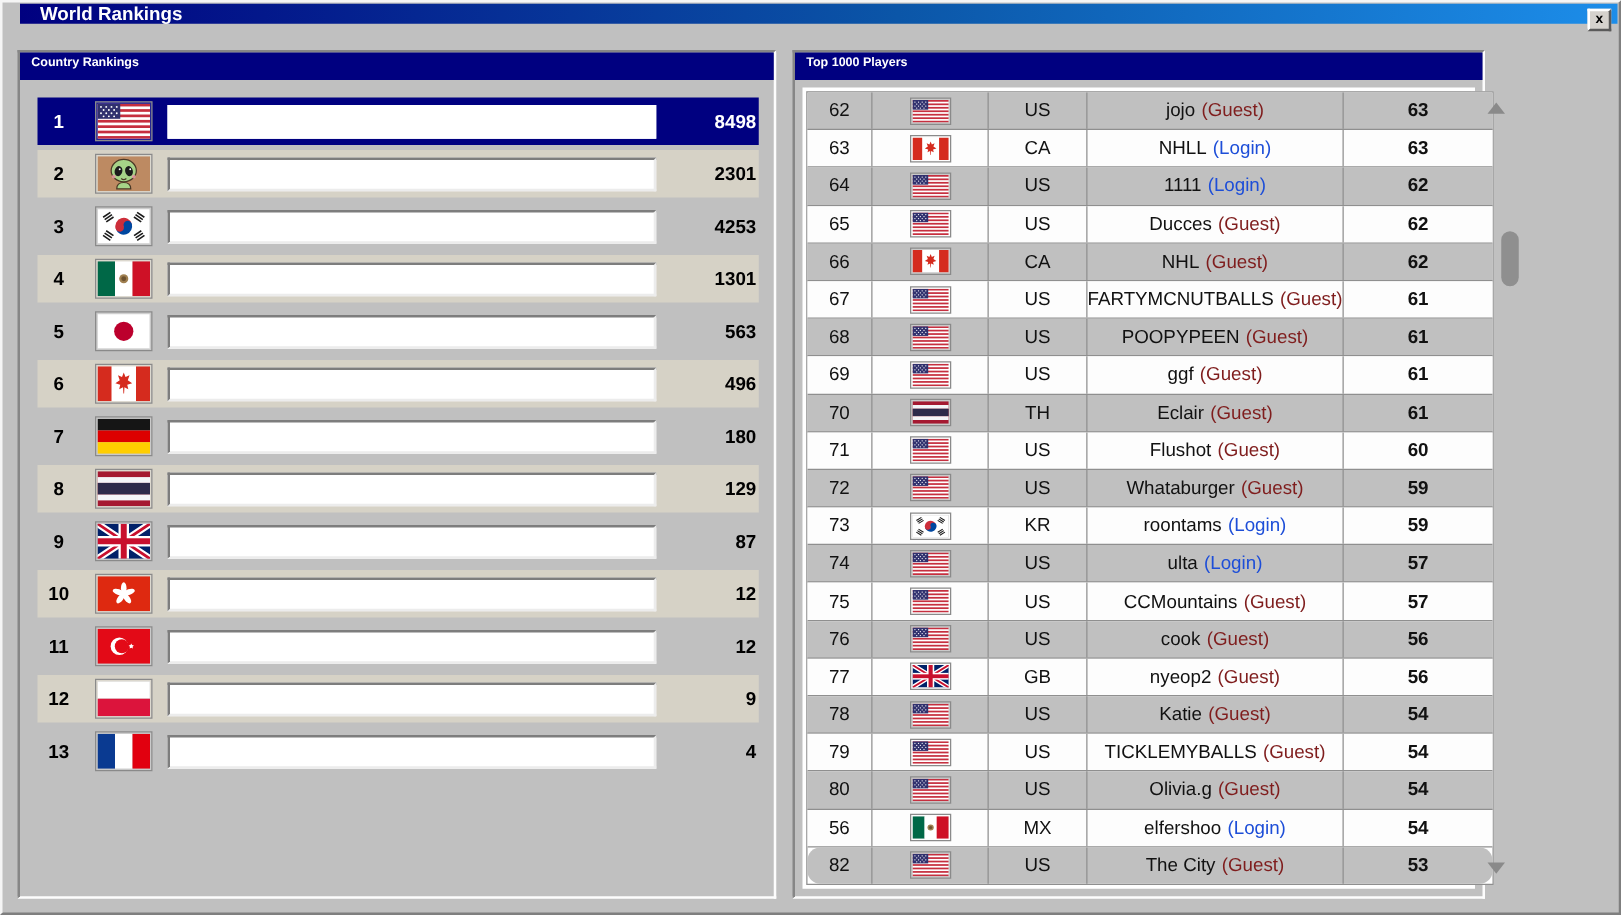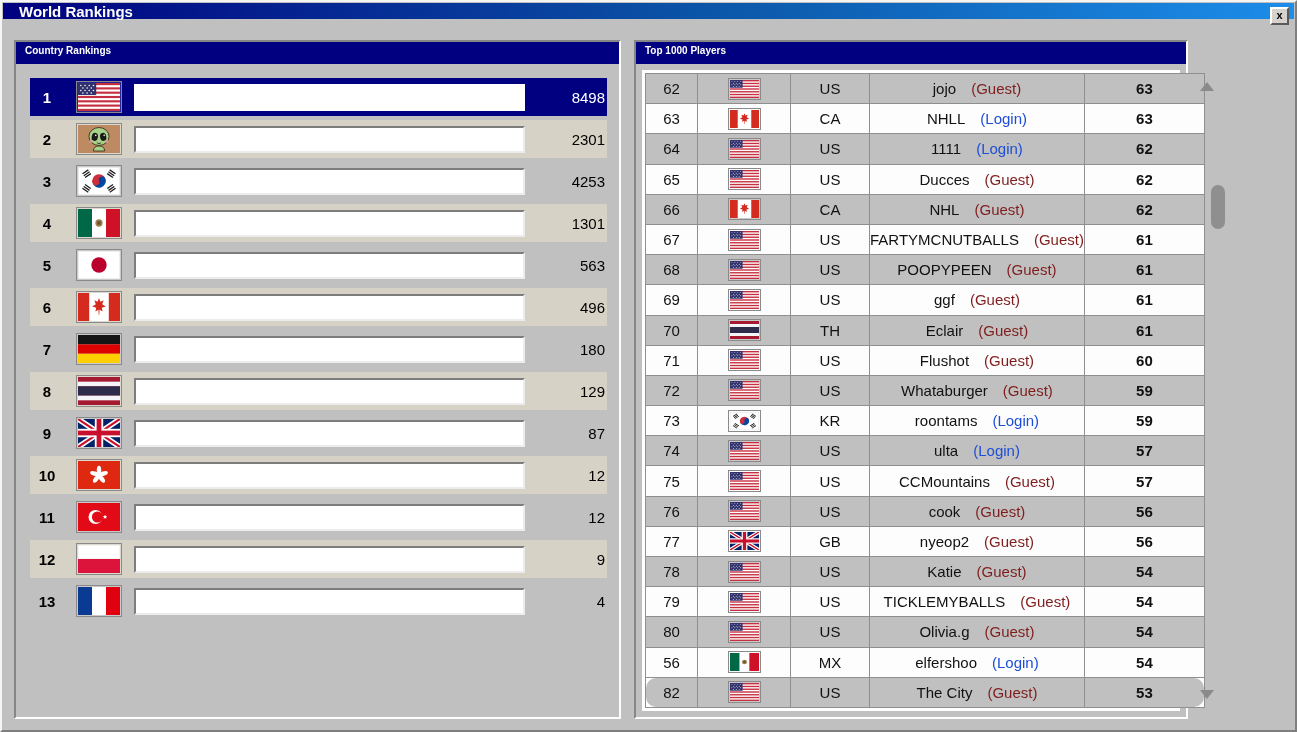--- a/index.html
+++ b/index.html
@@ -4,21 +4,21 @@
 <style>
   * { margin:0; padding:0; box-sizing:border-box; }
   html,body { width:1297px; height:732px; }
   body { font-family:"Liberation Sans", sans-serif; background:#c0c0c0; }
 
   .window {
     position:relative; width:1297px; height:732px; background:#c0c0c0;
     border:2px solid; border-color:#f5f5f5 #7f7f7f #7f7f7f #f5f5f5; overflow:hidden;
   }
   .titlebar {
-    position:absolute; left:1px; top:1px; right:1px; height:16px;
+    position:absolute; left:14px; top:1px; right:1px; height:16px;
     background:linear-gradient(90deg,#000080 0%,#0b56a8 55%,#1c8de9 100%);
     display:flex; align-items:center;
   }
   .titlebar-text { color:#fff; font-weight:700; font-size:15px; padding-left:16px; }
   .close-btn {
     position:absolute; right:6px; top:5px; width:19px; height:18px;
     background:#d5d2cd; border:2px solid; border-color:#ffffff #5a5a5a #5a5a5a #ffffff;
     font-family:"Liberation Sans",sans-serif; font-weight:700; font-size:11px; color:#000;
     line-height:12px; text-align:center; cursor:pointer;
   }
@@ -50,42 +50,42 @@
   .flagbox.small { width:33px; height:22px; }
   .flagbox svg { display:block; }
   .flagbox.big svg   { width:42px; height:28px; }
   .flagbox.small svg { width:29px; height:18px; }
   .bartrack {
     flex:1; height:27px; margin:0 14px 0 12px; background:#fff;
     border:2px solid; border-color:#7d7d7d #ececec #ececec #7d7d7d;
   }
   .crow.sel .bartrack { border-color:#fff; }
   .barfill { height:100%; background:linear-gradient(90deg,#000070,#1b89dd); }
-  .cval { width:68px; text-align:right; font-weight:400; font-size:15px; padding-right:2px; }
+  .cval { width:68px; text-align:right; font-weight:700; font-size:15px; padding-right:2px; }
 
   
   .table-frame {
     position:absolute; left:6px; right:6px; top:28px; bottom:6px;
     background:#fbfbfb; border:3px solid #ffffff; display:flex;
   }
   .players-table {
     flex:1; display:flex; flex-direction:column;
     border:1px solid #8f8f8f; background:#fff; margin-right:2px;
   }
   .prow { flex:1; display:flex; border-bottom:1px solid #8f8f8f; background:#fdfdfd; min-height:0; }
   .prow:last-child { border-bottom:none;border-radius:10px; }
   .prow.stripe { background:#c0c0c0; }
   .pc {
     display:flex; align-items:center; justify-content:center;
     border-right:1px solid #8f8f8f; font-size:15px; color:#111; overflow:hidden;
   }
   .pc.rank  { width:52px; }
   .pc.flag  { width:93px; }
   .pc.cc    { width:79px; }
-  .pc.name  { flex:1; gap:15px; white-space:nowrap; }
+  .pc.name  { flex:1; gap:5px; white-space:nowrap; }
   .pc.score { width:119px; font-weight:700; border-right:none; }
   .tag.guest { color:#7f1d1d; }
   .tag.login { color:#1d4ed8; }
 
   
   .scrollbar {
     width:22px; position:relative; background:linear-gradient(90deg,#ffffff,#f1f1f1);
   }
   .sb-arrow { width:0; height:0; position:absolute; left:50%; transform:translateX(-50%); }
   .sb-arrow.up {

